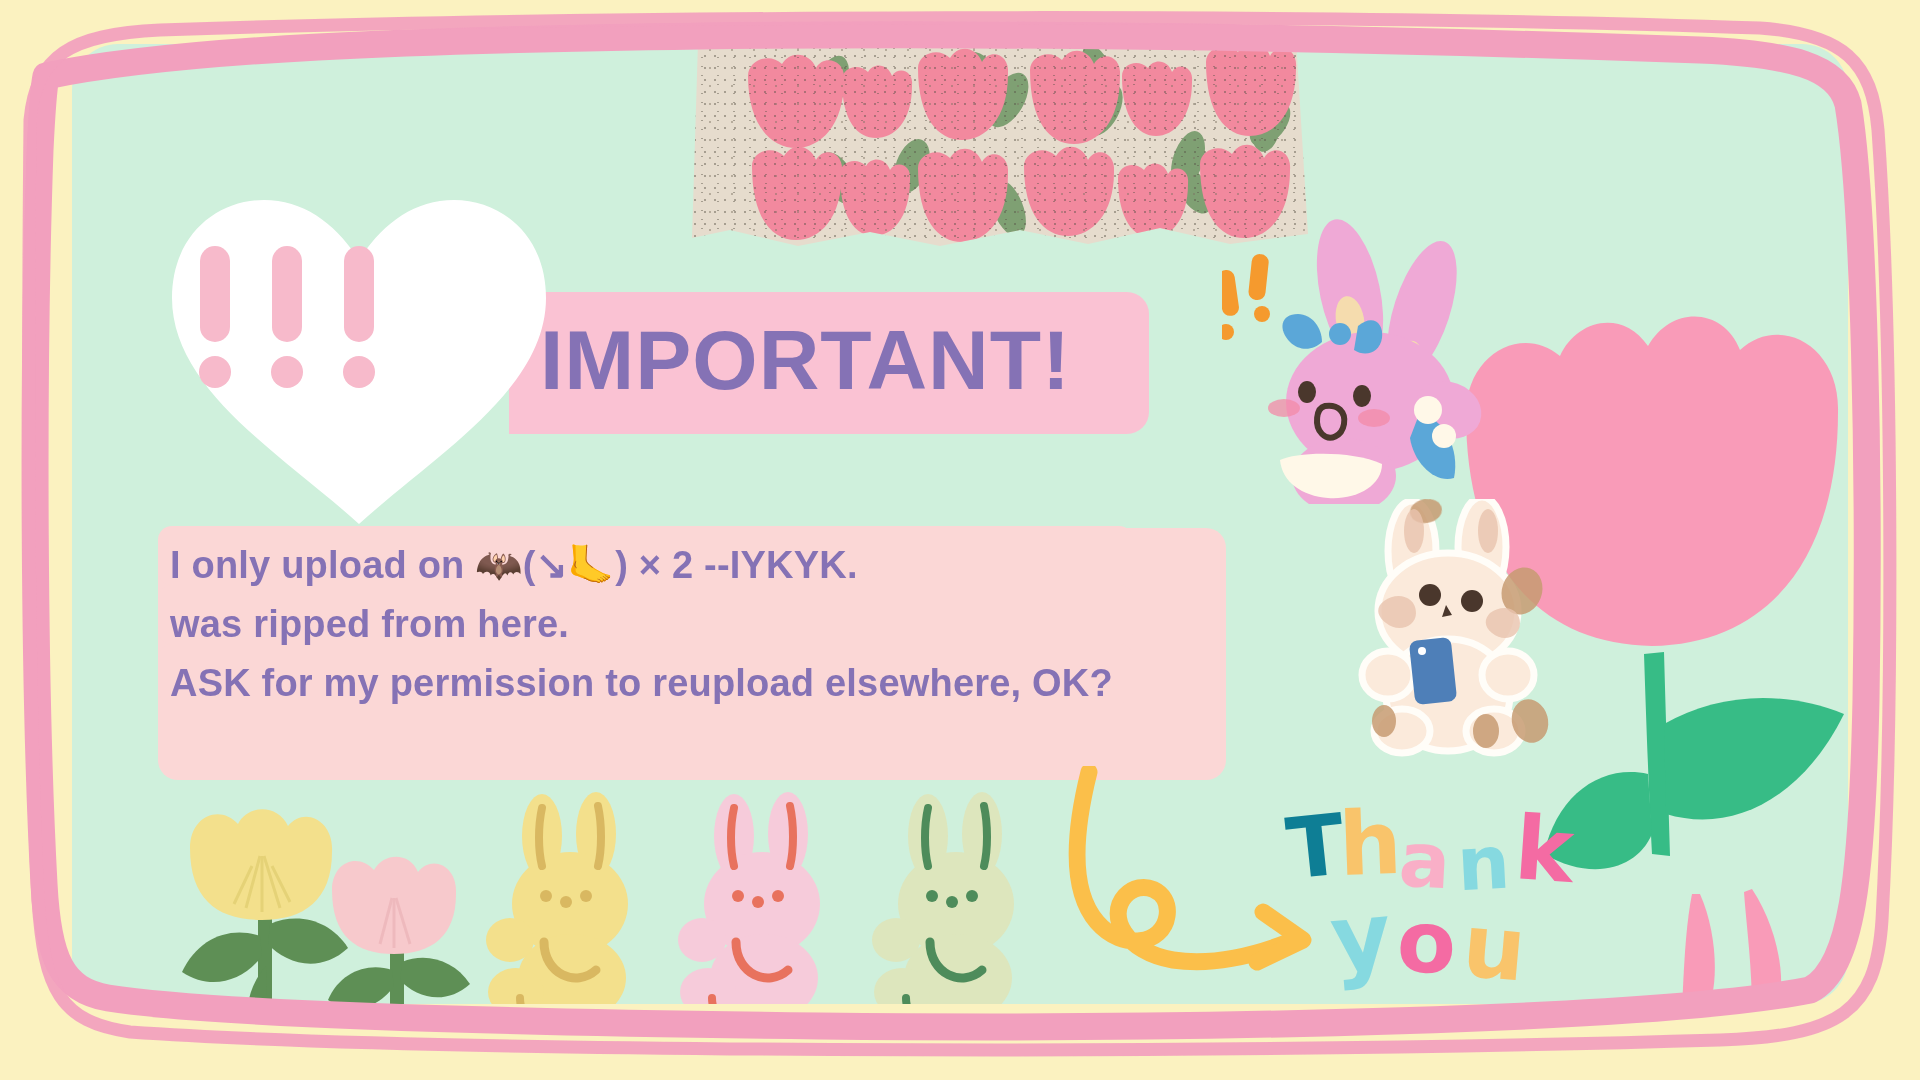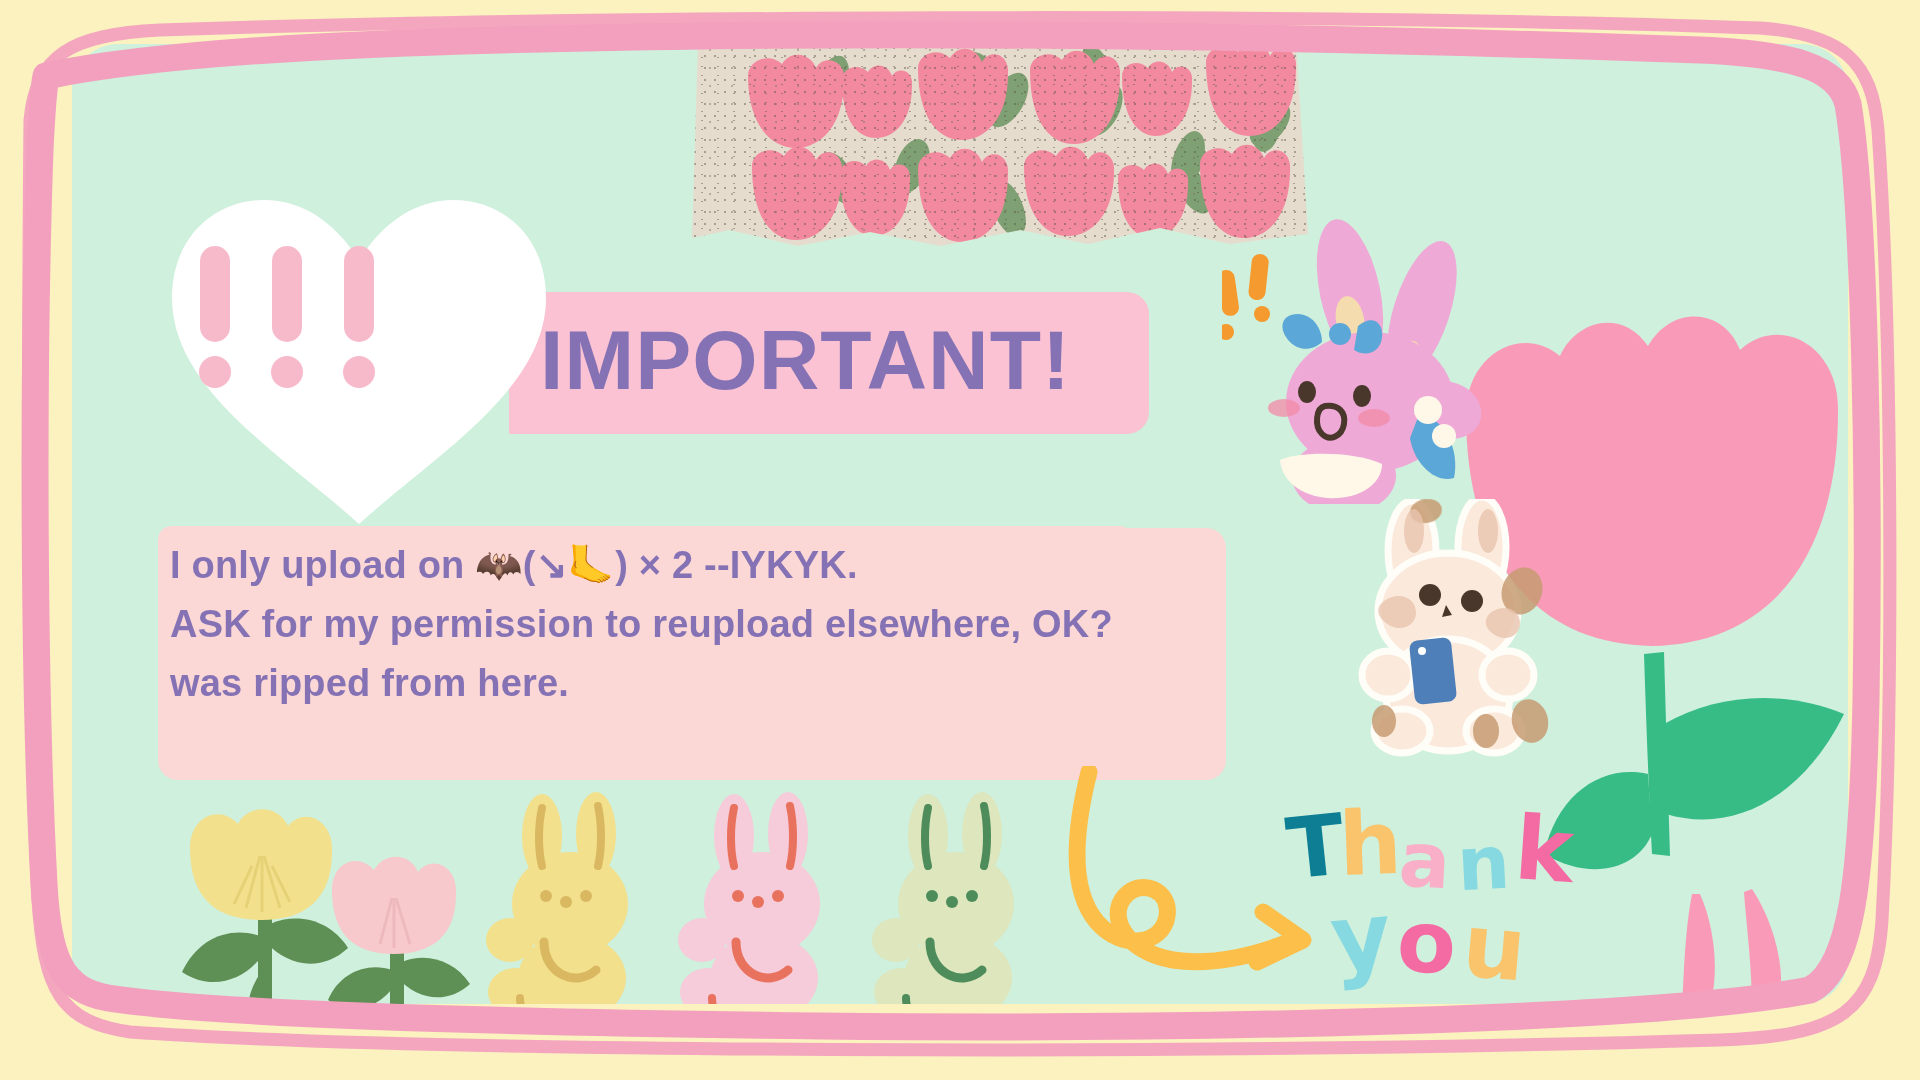--- a/index.html
+++ b/index.html
@@ -262,22 +262,22 @@
       </g>
       <g>
         <rect x="72" y="140" width="42" height="64" rx="8" fill="#4E7FB8" transform="rotate(-6 93 172)"></rect>
         <circle cx="82" cy="152" r="4" fill="#FFFFFF"></circle>
       </g>
     </svg>
 
     <div class="msg-bg"></div>
     <div class="msg">
       <span class="ln"><span class="t">I only upload on 🦇(↘🦶) × 2 --IYKYK.</span></span>
+      <span class="ln"><span class="t">was ripped from here.</span></span>
       <span class="ln"><span class="t">ASK for my permission to reupload elsewhere, OK?</span></span>
-      <span class="ln"><span class="t">was ripped from here.</span></span>
     </div>
 
     <svg class="sprite" style="left:96px; top:752px; width:190px; height:230px;" viewBox="0 0 190 230">
       <path d="M90 88 L104 88 L104 222 L90 222 Z" fill="#5E8F55"></path>
       <path d="M92 140 C62 130 30 142 14 176 C44 196 76 184 94 160 Z" fill="#5E8F55"></path>
       <path d="M102 128 C130 116 162 124 180 152 C152 178 118 168 100 148 Z" fill="#5E8F55"></path>
       <path d="M98 170 C82 188 76 212 82 228 L100 228 Z" fill="#5E8F55"></path>
       <path d="M22 52 C22 20 52 8 70 28 C80 8 110 8 120 30 C136 10 166 24 164 56 C164 104 136 124 94 124 C50 124 22 104 22 52 Z" fill="#F3E08C"></path>
       <g stroke="#E2CF72" stroke-width="3" fill="none" opacity=".8">
         <path d="M92 60 L78 112"></path>

